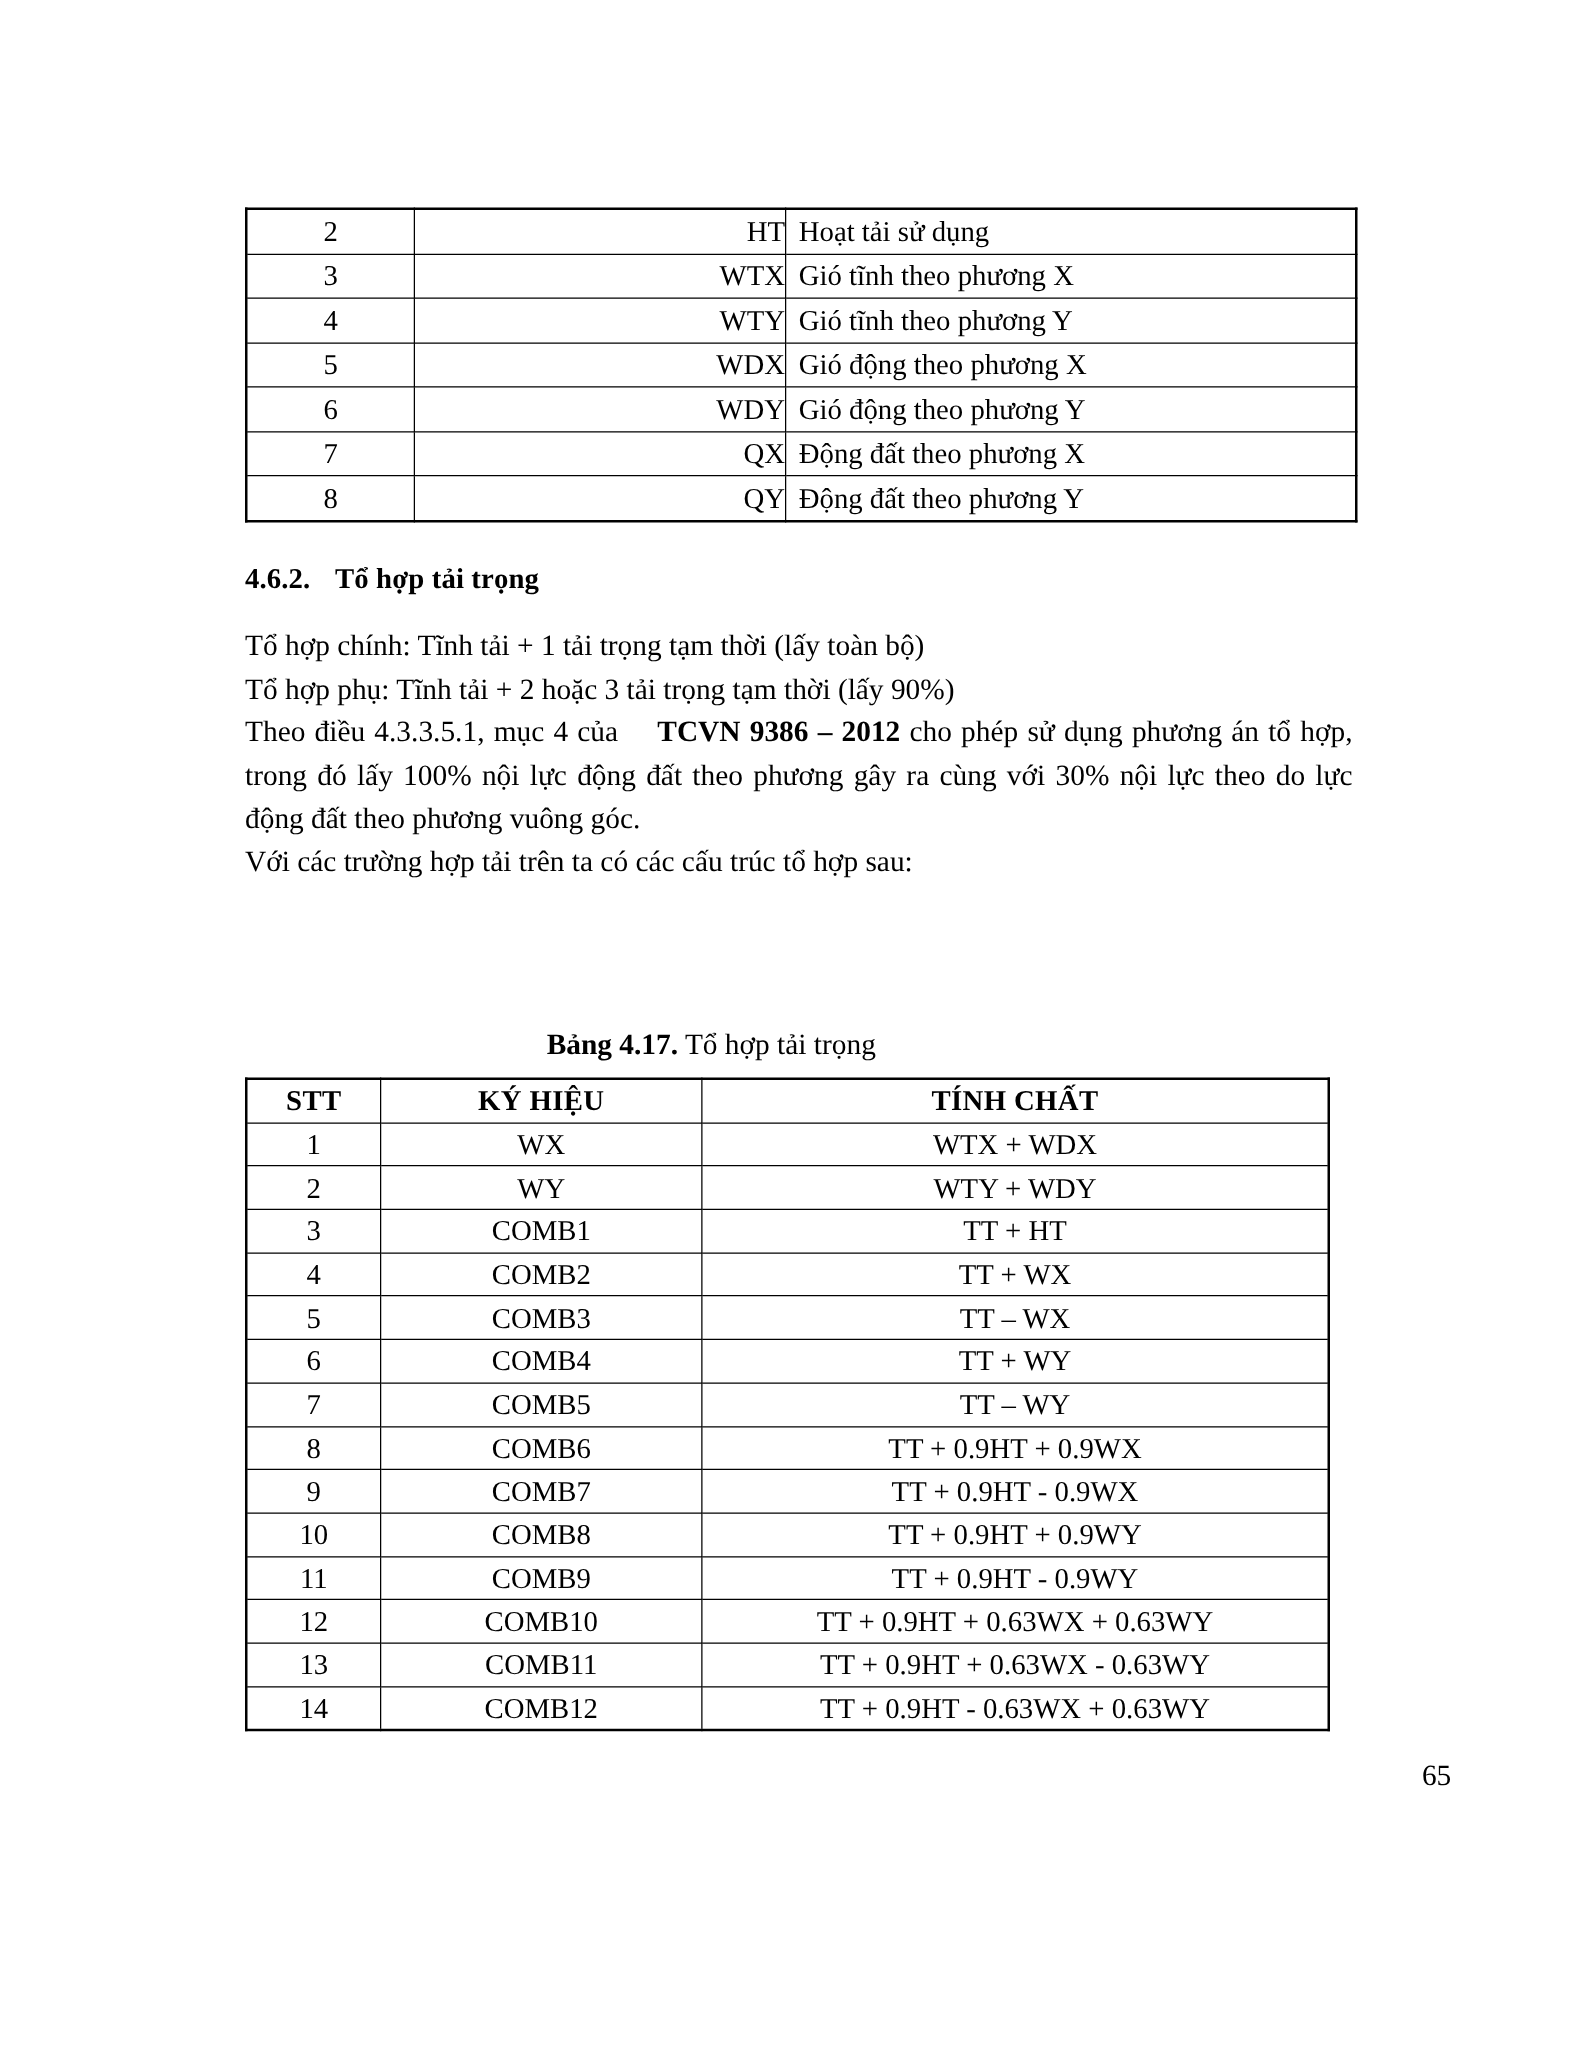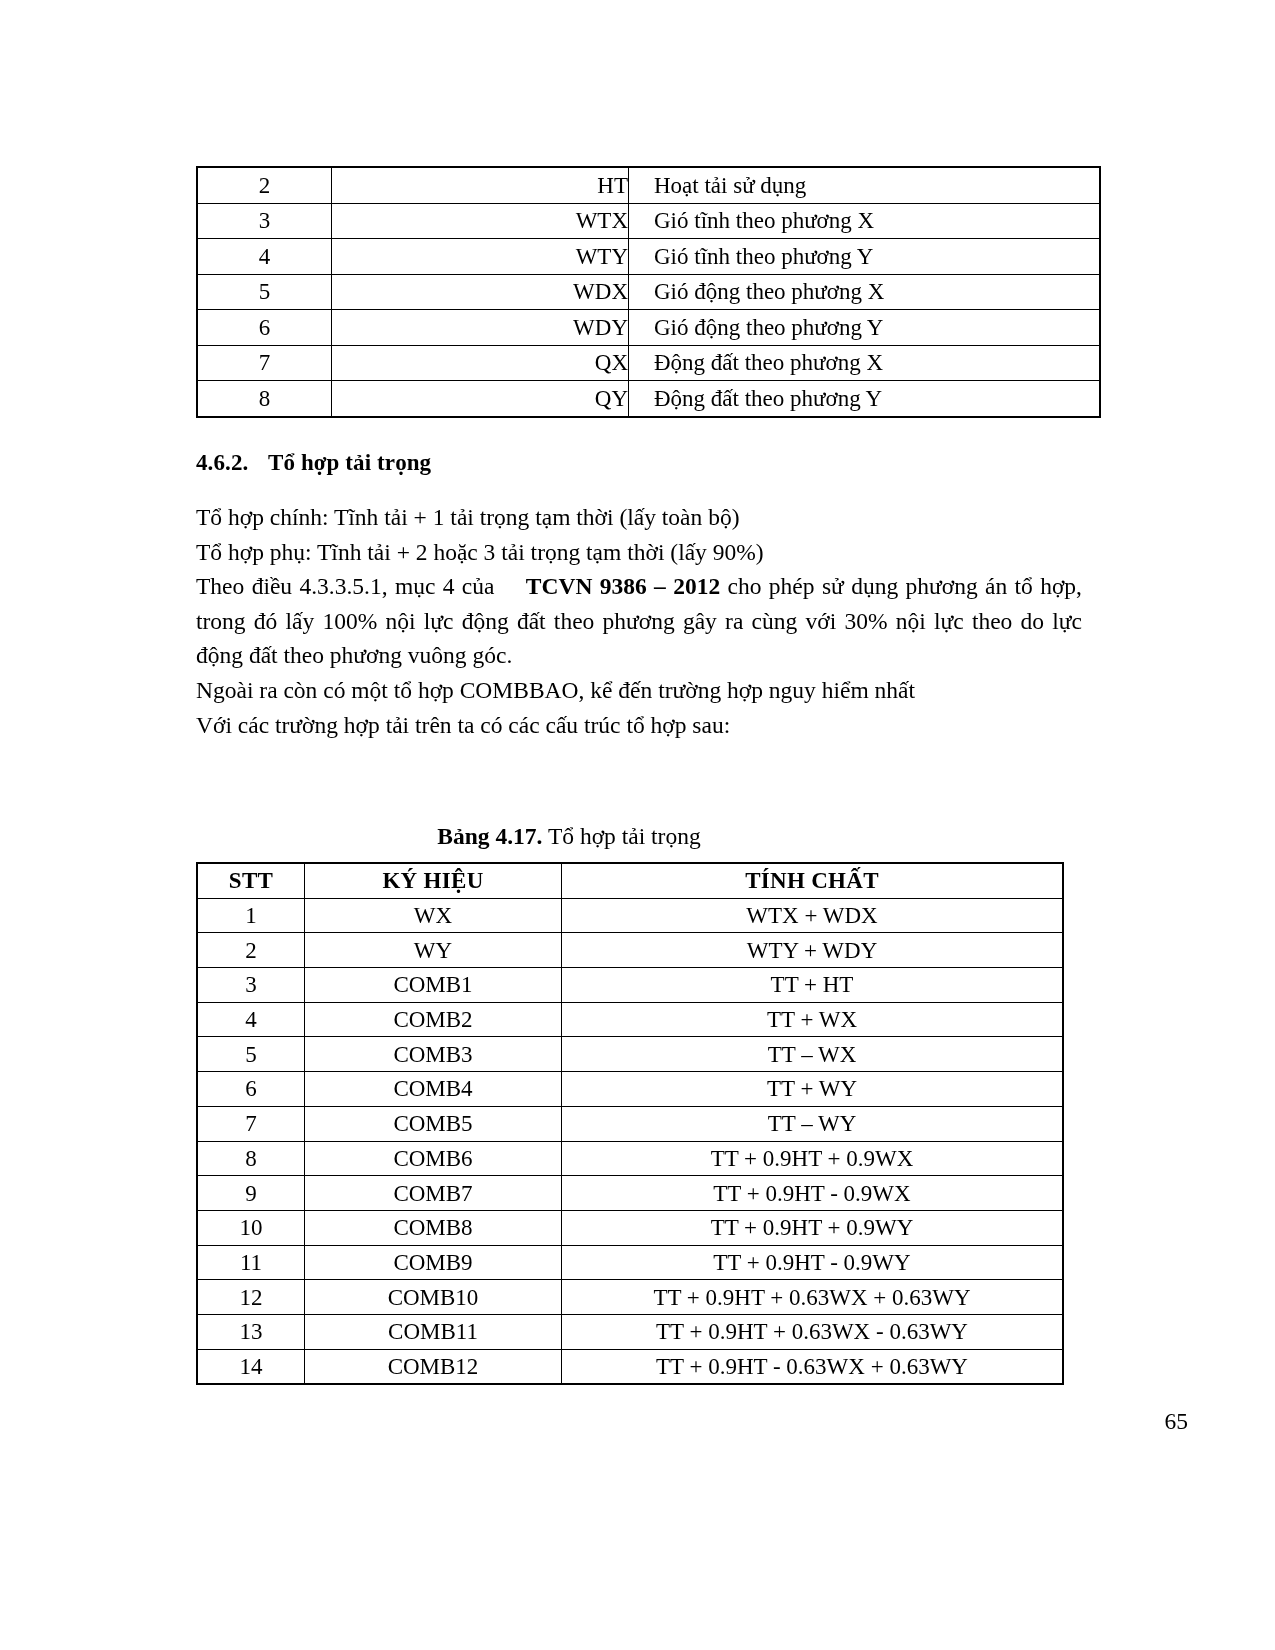--- a/index.html
+++ b/index.html
@@ -44,21 +44,21 @@
     left: 196px;
     top: 166px;
     width: 874px;
   }
   #table-loads td {
     height: 34.5px;
     font-size: 23px;
   }
   #table-loads td.c-stt { width: 133px; text-align: center; }
   #table-loads td.c-sym { width: 296px; text-align: right; }
-  #table-loads td.c-desc { width: 445px; text-align: left; padding-left: 25px; }
+  #table-loads td.c-desc { width: 445px; text-align: left; padding-left: 10px; }
 
   
   .section-heading {
     position: absolute;
     left: 196px;
     top: 450px;
     font-size: 23px;
     font-weight: bold;
     letter-spacing: 0.1px;
   }
@@ -111,21 +111,21 @@
     font-weight: bold;
     letter-spacing: 0.3px;
   }
   #table-combos .c-stt { width: 106px; }
   #table-combos .c-sym { width: 256px; }
   #table-combos .c-prop { width: 500px; }
 
   
   .page-number {
     position: absolute;
-    right: 87px;
+    right: 114px;
     top: 1408px;
     font-size: 23.5px;
     text-align: right;
   }
 </style>
 </head>
 <body>
 
 <div class="page">
 
@@ -170,21 +170,20 @@
   </table>
 
   <div class="section-heading">
     <span class="num">4.6.2.</span><span>Tổ hợp tải trọng</span>
   </div>
 
   <div class="body-block">
     <p>Tổ hợp chính: Tĩnh tải + 1 tải trọng tạm thời (lấy toàn bộ)</p>
     <p>Tổ hợp phụ: Tĩnh tải + 2 hoặc 3 tải trọng tạm thời (lấy 90%)</p>
     <p class="flow"><span>Theo điều 4.3.3.5.1, mục 4 của </span><b>TCVN 9386 – 2012</b><span> cho phép sử dụng phương án tổ hợp, trong đó lấy 100% nội lực động đất theo phương gây ra cùng với 30% nội lực theo do lực động đất theo phương vuông góc.</span></p>
-    <p>Ngoài ra còn có một tổ hợp COMBBAO, kể đến trường hợp nguy hiểm nhất</p>
     <p>Với các trường hợp tải trên ta có các cấu trúc tổ hợp sau:</p>
   </div>
 
   <div class="table-caption">
     <span class="cap-strong">Bảng 4.17.</span><span> Tổ hợp tải trọng</span>
   </div>
 
   <table class="doc-table" id="table-combos">
     <thead>
       <tr>

